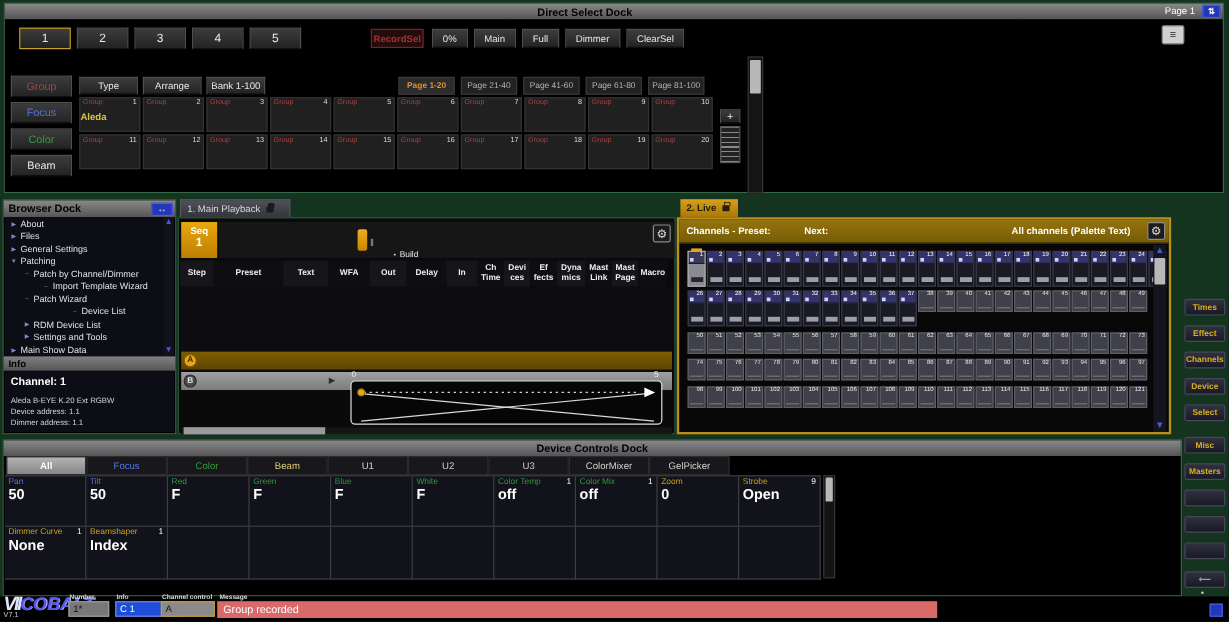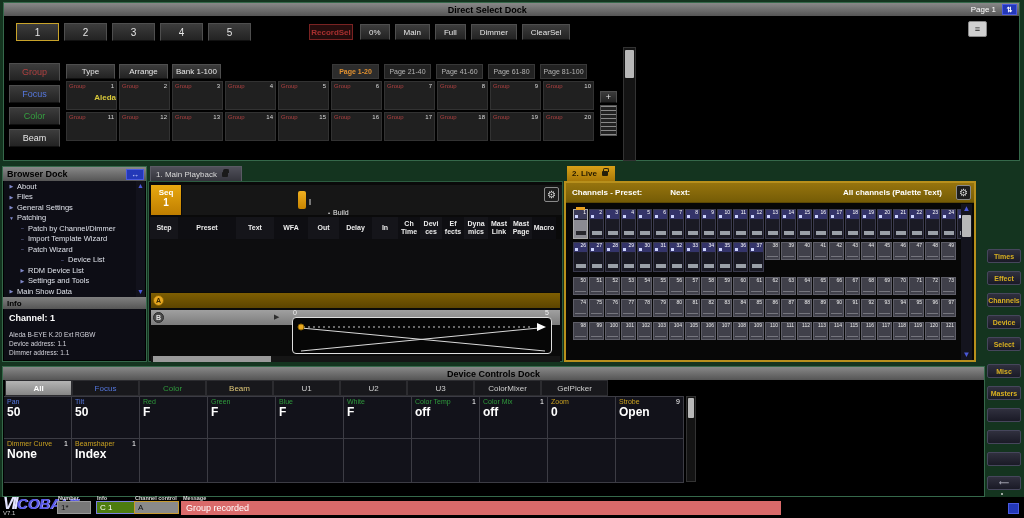--- a/index.html
+++ b/index.html
@@ -38,21 +38,21 @@
   .cat-tab { width:51px; height:18px; font-size:9px; }
   .tool-btn { width:49px; height:15px; font-size:8px; }
   .ptab { width:47px; height:15px; font-size:7px; background:#222; border:1px solid #383838;
           color:#b4b4b4; display:flex; align-items:center; justify-content:center; }
   .ptab.active { color:#e09030; font-weight:bold; background:#2c2c2c; }
   #group-grid { position:absolute; left:62px; top:78px; display:grid;
                 grid-template-columns:repeat(10,51px); grid-auto-rows:29px; gap:2px; }
   .gcell { position:relative; background:#202020; border:1px solid #323232; }
   .gcell .g-type { position:absolute; left:2px; top:1px; font-size:6px; color:#b04040; }
   .gcell .g-num  { position:absolute; right:2px; top:1px; font-size:6px; color:#dcdcdc; }
-  .gcell .g-name { position:absolute; left:0; right:0; top:11px; text-align:right;
+  .gcell .g-name { position:absolute; left:0; right:0; top:11px; text-align:left;
                    font-size:8px; font-weight:bold; color:#d8c83a; }
   .plus-btn { left:596px; top:88px; width:17px; height:12px; font-size:9px; }
   .grid-icon { left:596px; top:102px; width:17px; height:31px; border:1px solid #555;
     background:repeating-linear-gradient(0deg,#888 0 1px,#222 1px 4px),
                repeating-linear-gradient(90deg,#888 0 1px,transparent 1px 4px); }
   .vscroll { background:#141414; border:1px solid #333; }
   .vthumb { position:absolute; left:1px; right:1px; background:#b8b8b8; border-radius:1px; }
   .menu-btn { left:964px; top:18px; width:19px; height:16px; background:#d0d0d0;
               border:1px solid #888; border-radius:2px; color:#222; font-size:9px;
               display:flex; align-items:center; justify-content:center; }
@@ -170,21 +170,21 @@
 
   
   #status-bar { position:absolute; left:0; top:497px; width:1024px; height:21px; background:#000; }
   .logo-wrap { position:absolute; left:3px; top:-2px; font-style:italic; font-weight:bold; }
   .logo-vii { font-size:16px; color:#e4e4ff; letter-spacing:-2px; }
   .logo-txt { font-size:15px; color:#5858e8; text-shadow:1px 0 0 #a8a8ff; }
   .version { position:absolute; left:3px; top:13px; font-size:6px; color:#cccccc; }
   .f-label { position:absolute; top:-2px; font-size:5.5px; color:#d8d8d8; font-weight:bold; }
   .f-box { position:absolute; top:4px; height:13px; font-size:8px; display:flex; align-items:center; padding-left:3px; }
   #f-number { left:57px; width:34px; background:#787878; border:1px solid #9a9a9a; color:#101010; }
-  #f-info { left:96px; width:56px; background:#4d7c0f; border:1px solid #7a80e0; color:#fff; }
+  #f-info { left:96px; width:56px; background:#1d4ed8; border:1px solid #7a80e0; color:#fff; }
   #f-cc { left:134px; width:45px; background:#8a8a8a; border:1px solid #c89a30; color:#101010; }
   #f-msg { left:181px; width:600px; height:14px; background:#d96a6a; color:#fff; font-size:9px; padding-left:5px; }
   .corner-blue { position:absolute; left:1008px; top:503px; width:11px; height:11px; background:#2338b8; border:1px solid #4a5ae0; }
 </style>
 </head>
 <body>
 
 <div class="screen">
 
   <div class="dock" id="ds-dock">
@@ -336,21 +336,21 @@
           <div style="margin-left: 2px;">General Settings</div>
         </div>
         <div class="tree-row" style="padding-left: 4px;">
           <div class="arrow">▼</div>
           <div style="margin-left: 2px;">Patching</div>
         </div>
         <div class="tree-row" style="padding-left: 15px;">
           <div class="arrow">–</div>
           <div style="margin-left: 2px;">Patch by Channel/Dimmer</div>
         </div>
-        <div class="tree-row" style="padding-left: 15px;">
+        <div class="tree-row" style="padding-left: 31px;">
           <div class="arrow">–</div>
           <div style="margin-left: 2px;">Import Template Wizard</div>
         </div>
         <div class="tree-row" style="padding-left: 15px;">
           <div class="arrow">–</div>
           <div style="margin-left: 2px;">Patch Wizard</div>
         </div>
         <div class="tree-row" style="padding-left: 15px; margin-left: 40px;">
           <div class="arrow">–</div>
           <div style="margin-left: 2px;">Device List</div>

